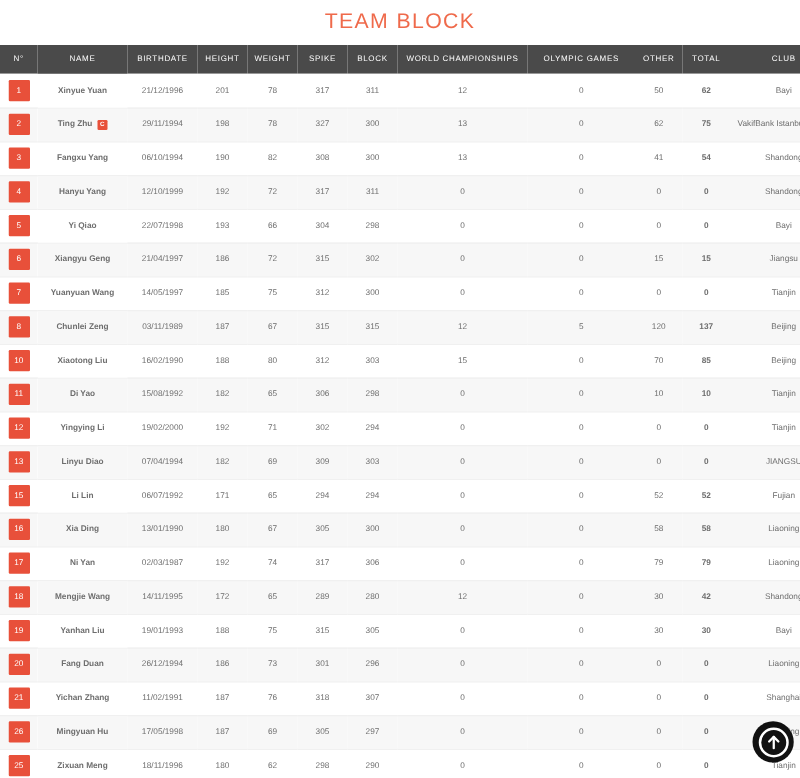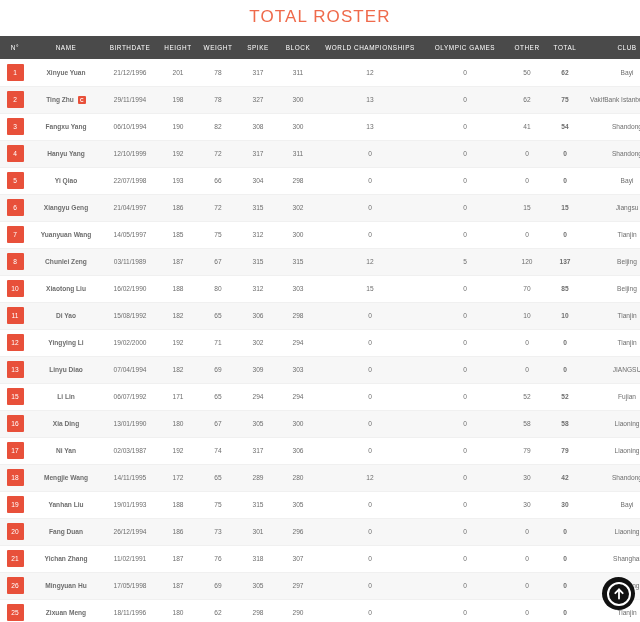--- a/index.html
+++ b/index.html
@@ -137,21 +137,21 @@
     align-items: center;
     justify-content: center;
   }
   #scroll-top-btn svg { display: block; }
 </style>
 </head>
 <body>
 
 <div id="page-root">
 
-  <div class="page-title" style="color: rgb(239, 106, 75);">TOTAL ROSTER</div>
+  <div class="page-title" style="color: rgb(239, 106, 75);">TEAM BLOCK</div>
 
   <table class="roster">
     <thead>
       <tr>
         <th class="th-num" style="background: rgb(74, 74, 74);">N°</th>
         <th class="th-name" style="background: rgb(74, 74, 74);">NAME</th>
         <th class="th-birth" style="background: rgb(74, 74, 74);">BIRTHDATE</th>
         <th class="th-height" style="background: rgb(74, 74, 74);">HEIGHT</th>
         <th class="th-weight" style="background: rgb(74, 74, 74);">WEIGHT</th>
         <th class="th-spike" style="background: rgb(74, 74, 74);">SPIKE</th>

